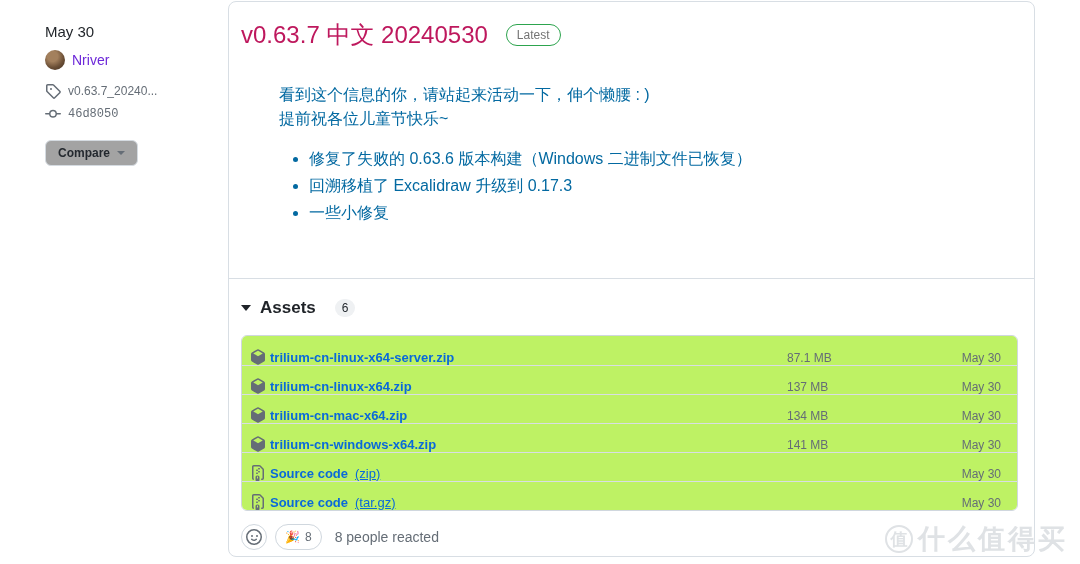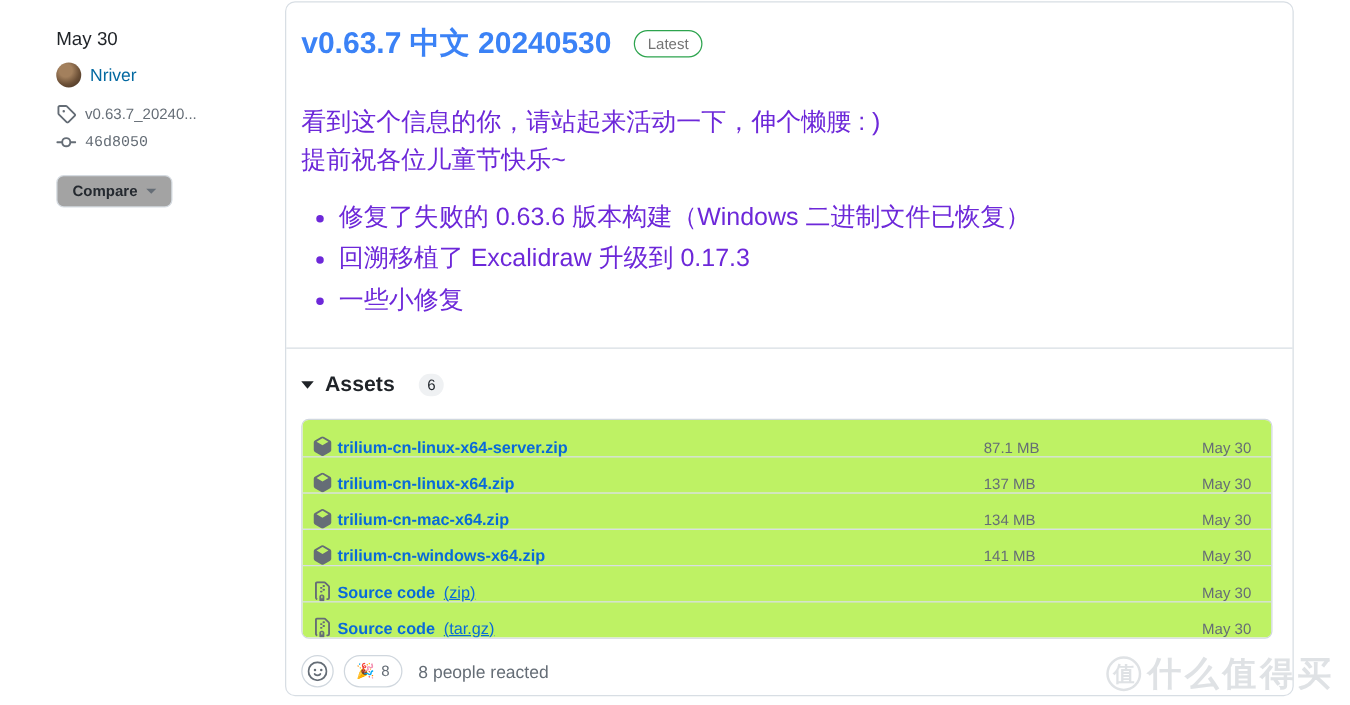--- a/index.html
+++ b/index.html
@@ -6,47 +6,47 @@
   html,body { background:#ffffff; }
   .page {
     position:relative; width:1080px; height:564px; background:#ffffff;
     font-family:"Liberation Sans", sans-serif; color:#1f2328; overflow:hidden;
   }
 
   
   .sidebar { position:absolute; left:45px; top:23px; width:175px; }
   .sb-date { font-size:15px; font-weight:400; color:#1f2328; margin-bottom:10px; }
   .sb-row { display:flex; align-items:center; gap:7px; }
-  .author-row { margin-bottom:13px; font-size:14px; color:#0369a1; }
+  .author-row { margin-bottom:13px; font-size:14px; color:#6d28d9; }
   .avatar { width:20px; height:20px; border-radius:50%;
     background:radial-gradient(circle at 38% 32%, #a3805d 0 28%, #6b4f36 60%, #3c2b1d 100%);
     flex:0 0 auto; }
   .meta-row { margin-bottom:7px; font-size:12px; color:#656d76; }
   .meta-row svg { flex:0 0 auto; color:#656d76; }
   .sha { font-family:"Liberation Mono", monospace; font-size:12px; color:#656d76; }
   .compare-btn {
     margin-top:11px; height:26px; padding:0 12px; display:inline-flex; align-items:center; gap:7px;
     background:#a3a3a3; border:1px solid #d5dbe1; border-radius:6px; cursor:pointer;
     font-family:"Liberation Sans", sans-serif; font-size:12px; font-weight:700; color:#24292f;
   }
   .caret-down { width:0; height:0; border-left:4px solid transparent; border-right:4px solid transparent; border-top:4px solid #656d76; }
 
   
   .card {
     position:absolute; left:228px; top:1px; width:807px; height:556px;
     border:1px solid #d8dee4; border-radius:8px; background:#ffffff;
   }
   .card-inner { padding:18px 16px 0 12px; }
   .title-row { display:flex; align-items:center; gap:18px; }
-  .release-title { font-size:24px; font-weight:700; color:#3b82f6; line-height:1.25; }
+  .release-title { font-size:24px; font-weight:400; color:#be185d; line-height:1.25; }
   .latest-badge {
     font-size:12px; font-weight:500; color:#737373; border:1px solid #2da44e;
     border-radius:999px; padding:2px 10px; line-height:16px;
   }
-  .release-body { margin-top:33px; font-size:20px; line-height:1.5; color:#6d28d9; }
+  .release-body { margin-top:33px; font-size:16px; line-height:1.5; color:#0369a1;margin-left:38px; }
   .release-body p { margin-bottom:16px; }
   .release-body ul { margin:16px 0 0 0; padding-left:30px; }
   .release-body li { margin-bottom:2px; line-height:1.55; }
 
   
   .assets-section {
     position:absolute; left:0; right:0; top:276px; bottom:0;
     border-top:1px solid #d8dee4; padding:19px 16px 0 12px;
   }
   .assets-header { display:flex; align-items:center; gap:9px; cursor:pointer; width:max-content; }

